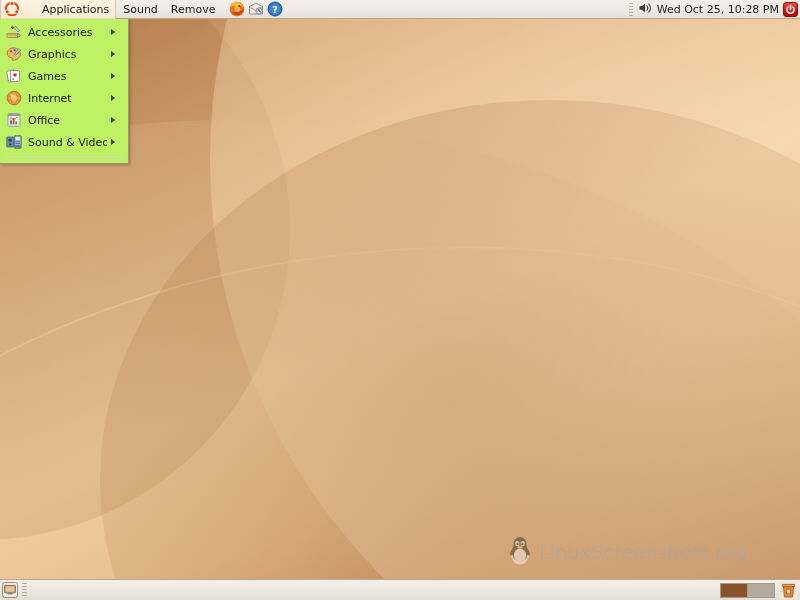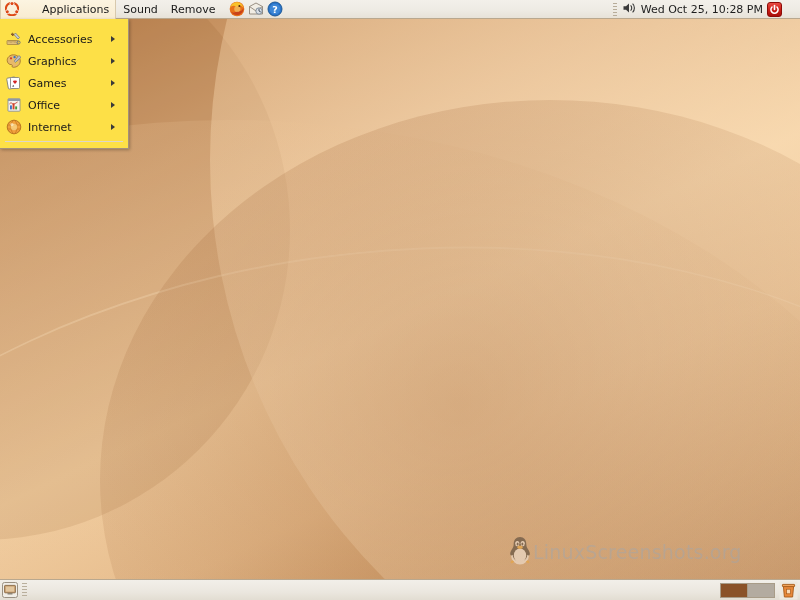--- a/index.html
+++ b/index.html
@@ -145,21 +145,21 @@
     gap: 3px;
     margin-left: 8px;
   }
   .launcher { width: 16px; height: 16px; display:block; cursor: default; }
 
   #tray {
     margin-left: auto;
     display: flex;
     align-items: center;
     gap: 4px;
-    padding-right: 18px;
+    padding-right: 2px;
     height: 19px;
   }
   #tray-handle {
     width: 4px; height: 13px;
     background-image: repeating-linear-gradient(180deg,#b7ac99 0 1px, transparent 1px 3px);
     margin-right: 1px;
   }
   #clock-text {
     font-size: 11px;
     color: #1d1d1d;
@@ -173,26 +173,26 @@
     box-sizing: border-box;
     display: flex; align-items: center; justify-content: center;
     cursor: default;
   }
 
   
   #app-menu {
     position: absolute;
     left: 0; top: 19px;
     width: 129px;
-    background: #fde047;
+    background: #bef264;
     border: 1px solid #a4907a;
     border-left: none;
     border-top: none;
     box-sizing: border-box;
-    padding: 9px 0 3px 0;
+    padding: 2px 0 3px 0;
     box-shadow: 1px 1px 3px rgba(0,0,0,0.28);
     z-index: 50;
     font-size: 11px;
     color: #1a1a1a;
   }
   .menu-item {
     display: flex;
     align-items: center;
     height: 22px;
     padding: 0 4px 0 6px;
@@ -273,21 +273,21 @@
     display:block;
     cursor: default;
   }
 
   
   #watermark {
     position: absolute;
     left: 507px; top: 535px;
     display: flex;
     align-items: center;
-    gap: 0;
+    gap: 6px;
     z-index: 10;
     opacity: 0.42;
   }
   #watermark-text {
     font-size: 19px;
     color: #9aa7b4;
     letter-spacing: 0.2px;
     font-family: "DejaVu Sans", "Liberation Sans", sans-serif;
   }
 </style>
@@ -431,46 +431,62 @@
           <path d="M6.2 11.5 L7.2 10 L8.2 11.5 Z" fill="#1b1b1b"></path>
         </svg>
       </span>
       <span class="mi-label">Games</span>
       <span class="mi-arrow"></span>
     </div>
 
     <div class="menu-item">
       <span class="mi-icon">
         <svg width="16" height="16" viewBox="0 0 16 16">
+          <circle cx="8" cy="8" r="6.8" fill="#f0a03c" stroke="#a8641c" stroke-width="0.8"></circle>
+          <ellipse cx="8" cy="8" rx="2.9" ry="6.8" fill="none" stroke="#c97c22" stroke-width="0.8"></ellipse>
+          <path d="M1.4 6 H14.6 M1.4 10 H14.6" stroke="#c97c22" stroke-width="0.8"></path>
+          <circle cx="8" cy="8" r="3.2" fill="#fbd98c" opacity="0.75"></circle>
+          <circle cx="6" cy="5.6" r="1.6" fill="#fdf0cd" opacity="0.7"></circle>
+        </svg>
+      </span>
+      <span class="mi-label">Internet</span>
+      <span class="mi-arrow"></span>
+    </div>
+
+    <div class="menu-item">
+      <span class="mi-icon">
+        <svg width="16" height="16" viewBox="0 0 16 16">
           <rect x="2" y="1.8" width="12" height="12.4" rx="0.6" fill="#f4f2ec" stroke="#7f8792" stroke-width="0.8"></rect>
           <rect x="2" y="1.8" width="12" height="2.2" fill="#8f9aa8"></rect>
           <rect x="4" y="8.4" width="1.9" height="4" fill="#3b73c4"></rect>
           <rect x="6.6" y="6.2" width="1.9" height="6.2" fill="#d8452e"></rect>
           <rect x="9.2" y="9.4" width="1.9" height="3" fill="#3f9b3f"></rect>
           <path d="M3.4 7 L5 5.6 L7.4 7.6 L11.6 5" fill="none" stroke="#c0392b" stroke-width="0.8"></path>
         </svg>
       </span>
       <span class="mi-label">Office</span>
       <span class="mi-arrow"></span>
     </div>
 
     <div class="menu-item">
       <span class="mi-icon">
         <svg width="16" height="16" viewBox="0 0 16 16">
-          <circle cx="8" cy="8" r="6.8" fill="#f0a03c" stroke="#a8641c" stroke-width="0.8"></circle>
-          <ellipse cx="8" cy="8" rx="2.9" ry="6.8" fill="none" stroke="#c97c22" stroke-width="0.8"></ellipse>
-          <path d="M1.4 6 H14.6 M1.4 10 H14.6" stroke="#c97c22" stroke-width="0.8"></path>
-          <circle cx="8" cy="8" r="3.2" fill="#fbd98c" opacity="0.75"></circle>
-          <circle cx="6" cy="5.6" r="1.6" fill="#fdf0cd" opacity="0.7"></circle>
-        </svg>
-      </span>
-      <span class="mi-label">Internet</span>
+          <rect x="0.8" y="3" width="7" height="10" rx="0.6" fill="#6f8faf" stroke="#3d5a78" stroke-width="0.8"></rect>
+          <circle cx="4.3" cy="6.2" r="1.7" fill="#2b4962"></circle>
+          <circle cx="4.3" cy="10.4" r="1.2" fill="#2b4962"></circle>
+          <rect x="8.4" y="1.8" width="6.8" height="10" rx="0.6" fill="#9fb4c8" stroke="#3d5a78" stroke-width="0.8"></rect>
+          <rect x="9.6" y="3" width="4.4" height="3.2" fill="#dfe8f0"></rect>
+          <rect x="9.6" y="7.2" width="4.4" height="1" fill="#5b7893"></rect>
+          <rect x="9.6" y="9" width="4.4" height="1" fill="#5b7893"></rect>
+          <rect x="8.4" y="12.4" width="6.8" height="1.8" rx="0.4" fill="#6f8faf" stroke="#3d5a78" stroke-width="0.7"></rect>
+        </svg>
+      </span>
+      <span class="mi-label">Sound &amp; Video</span>
       <span class="mi-arrow"></span>
     </div>
-
 
     <div class="menu-sep"></div>
 
   </div>
 
   <div id="bottom-panel">
     <span id="show-desktop">
       <svg width="18" height="18" viewBox="0 0 18 18">
         <rect x="1.5" y="1.5" width="15" height="15" rx="2" fill="#f0ede6" stroke="#9a9183" stroke-width="1"></rect>
         <rect x="3.6" y="4.4" width="10.8" height="7.4" rx="0.6" fill="#c9a073" stroke="#7d5c36" stroke-width="0.8"></rect>

